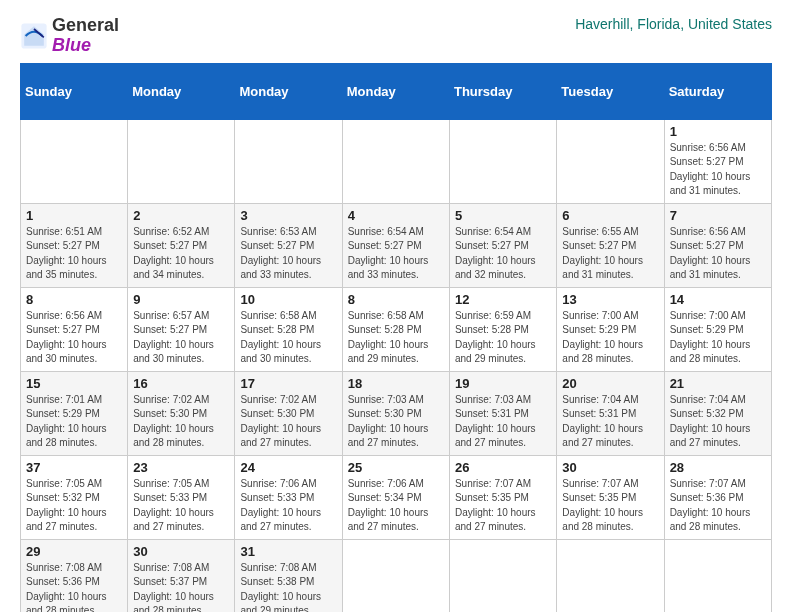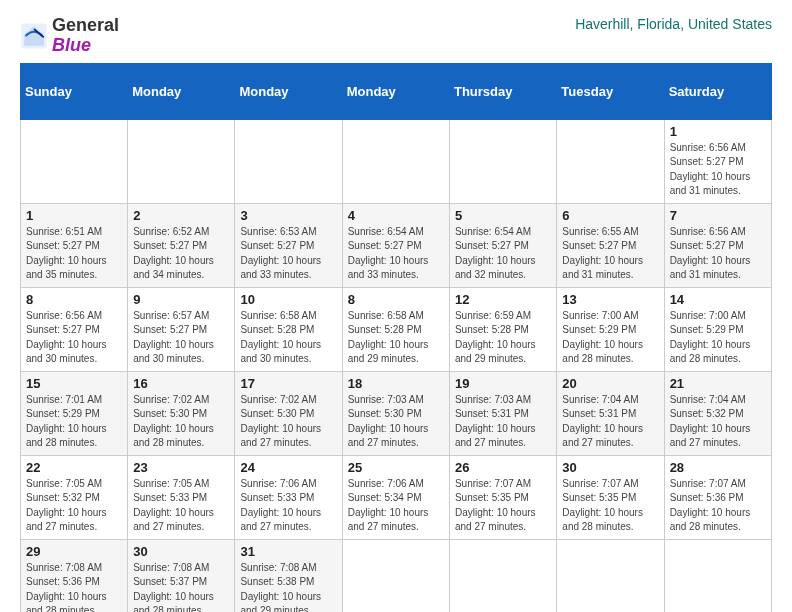--- a/index.html
+++ b/index.html
@@ -221,21 +221,21 @@
         <span class="day-num">20</span>
         <span class="day-info">Sunrise: 7:04 AM<br>Sunset: 5:31 PM<br>Daylight: 10 hours and 27 minutes.</span>
       </td>
           <td>
         <span class="day-num">21</span>
         <span class="day-info">Sunrise: 7:04 AM<br>Sunset: 5:32 PM<br>Daylight: 10 hours and 27 minutes.</span>
       </td>
         </tr>
         <tr>
           <td>
-        <span class="day-num">22</span>
+        <span class="day-num">37</span>
         <span class="day-info">Sunrise: 7:05 AM<br>Sunset: 5:32 PM<br>Daylight: 10 hours and 27 minutes.</span>
       </td>
           <td>
         <span class="day-num">23</span>
         <span class="day-info">Sunrise: 7:05 AM<br>Sunset: 5:33 PM<br>Daylight: 10 hours and 27 minutes.</span>
       </td>
           <td>
         <span class="day-num">24</span>
         <span class="day-info">Sunrise: 7:06 AM<br>Sunset: 5:33 PM<br>Daylight: 10 hours and 27 minutes.</span>
       </td>

